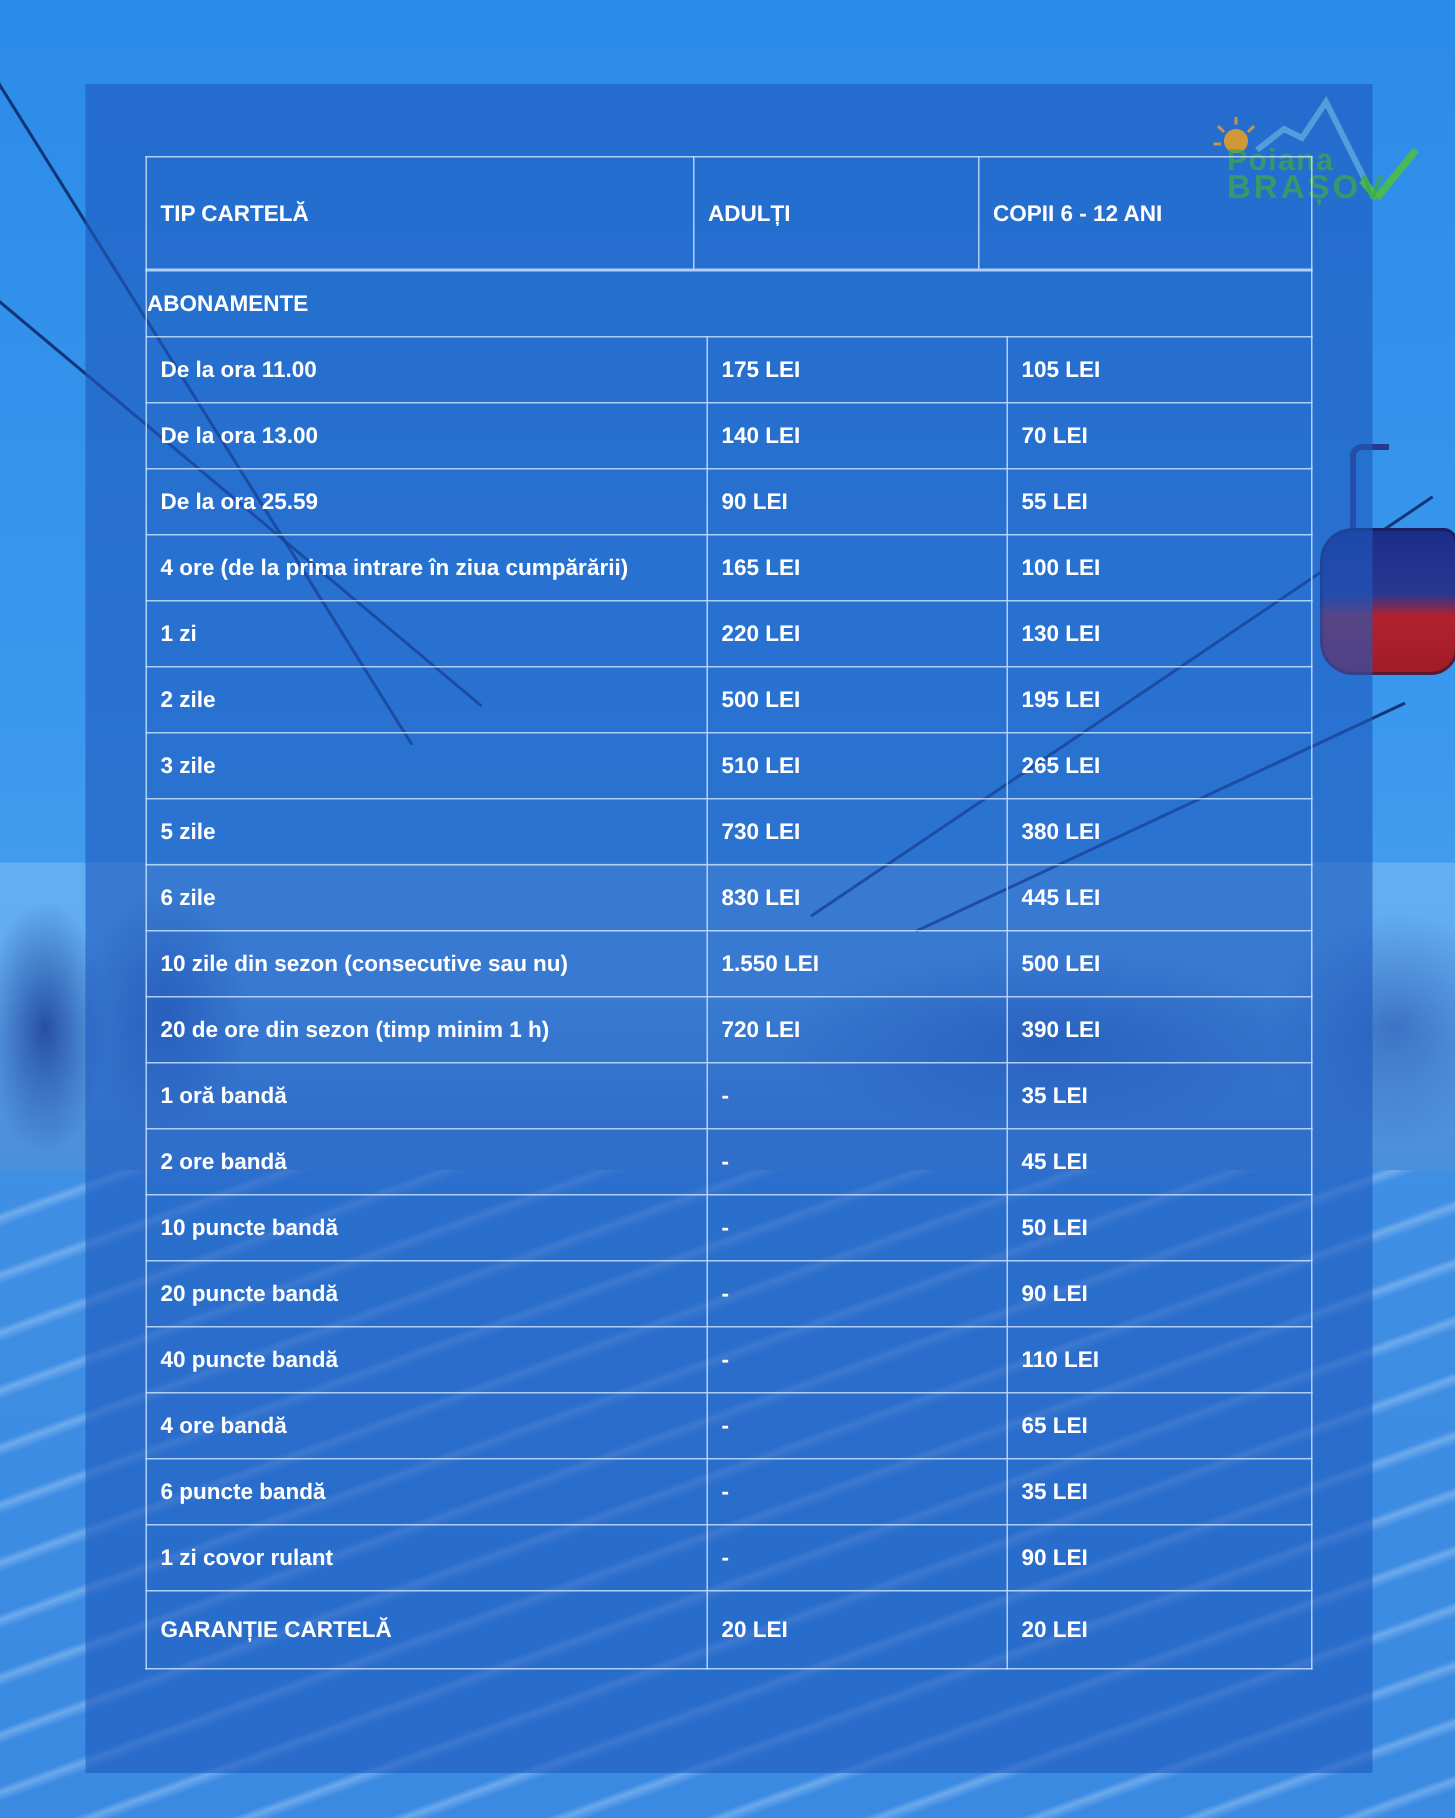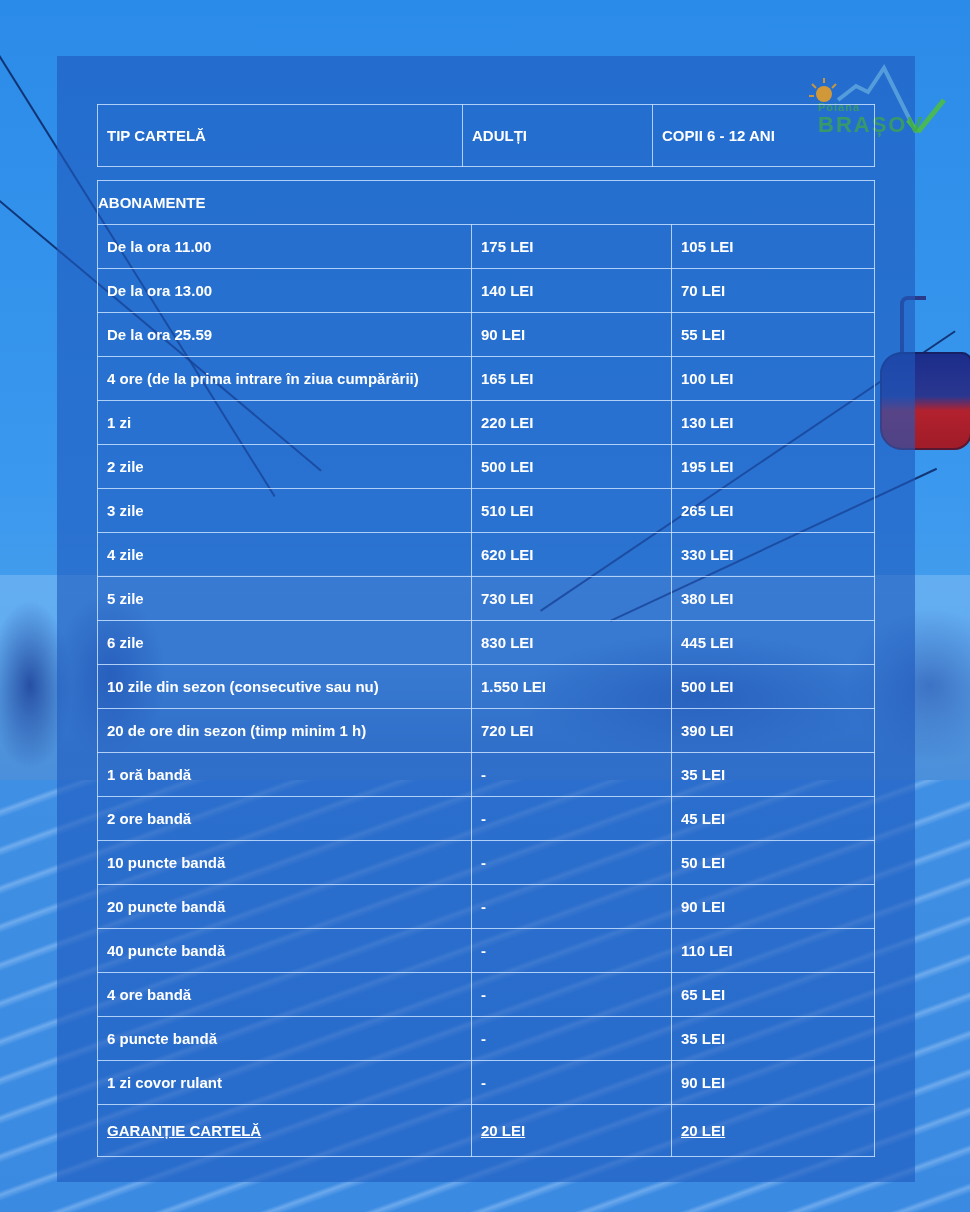--- a/index.html
+++ b/index.html
@@ -46,42 +46,42 @@
       position: absolute; left: 57px; top: 56px; width: 858px; height: 1126px;
       background: rgba(30, 90, 190, 0.62);
     }
     .logo {
       position: absolute; left: 808px; top: 64px; width: 140px; height: 76px;
     }
     .logo-text {
       position: absolute; left: 818px; top: 98px; color: #3ea84a; opacity: .75;
       font-weight: bold; line-height: 18px;
     }
-    .logo-text .l1 { font-size: 11px; letter-spacing: 1px; display: block; }
+    .logo-text .l1 { font-size: 20px; letter-spacing: 1px; display: block; }
     .logo-text .l2 { font-size: 22px; letter-spacing: 2px; display: block; }
 
     table.t {
       position: absolute; border-collapse: collapse; color: #fff;
       font-weight: bold;
     }
     table.t td {
       border: 1.5px solid rgba(200, 225, 255, 0.85);
       padding: 0 0 0 9px; font-size: 15px; vertical-align: middle;
       white-space: nowrap;
     }
-    .hdr { left: 97px; top: 104px; width: 778px; height: 63px; }
+    .hdr { left: 97px; top: 104px; width: 778px; height: 76px; }
     .hdr td { font-size: 15px; padding-left: 19px; }
     .hdr td.c1 { width: 355px; }
     .hdr td.c2 { width: 180px; }
     .main { left: 97px; top: 180px; width: 778px; }
     .main td.c1 { width: 364px; }
     .main td.c2 { width: 190px; }
     .main tr { height: 44px; }
     .main tr.section td { text-align: left; padding-left: 0; }
-    .main tr.last { height: 52px; text-decoration: underline; }
+    .main tr.last { height: 52px; }
   </style>
 </head>
 <body>
 
 <div class="bg"></div>
 <div class="trees"></div>
 <div class="snow"></div>
 
 <div class="cable" style="left:0;top:55px;width:520px;transform:rotate(58deg);"></div>
 <div class="cable" style="left:0;top:200px;width:420px;transform:rotate(40deg);"></div>
@@ -153,25 +153,20 @@
         <td class="c1">2 zile</td>
         <td class="c2">500 LEI</td>
         <td>195 LEI</td>
       </tr>
   <tr>
         <td class="c1">3 zile</td>
         <td class="c2">510 LEI</td>
         <td>265 LEI</td>
       </tr>
   <tr>
-        <td class="c1">4 zile</td>
-        <td class="c2">620 LEI</td>
-        <td>330 LEI</td>
-      </tr>
-  <tr>
         <td class="c1">5 zile</td>
         <td class="c2">730 LEI</td>
         <td>380 LEI</td>
       </tr>
   <tr>
         <td class="c1">6 zile</td>
         <td class="c2">830 LEI</td>
         <td>445 LEI</td>
       </tr>
   <tr>

